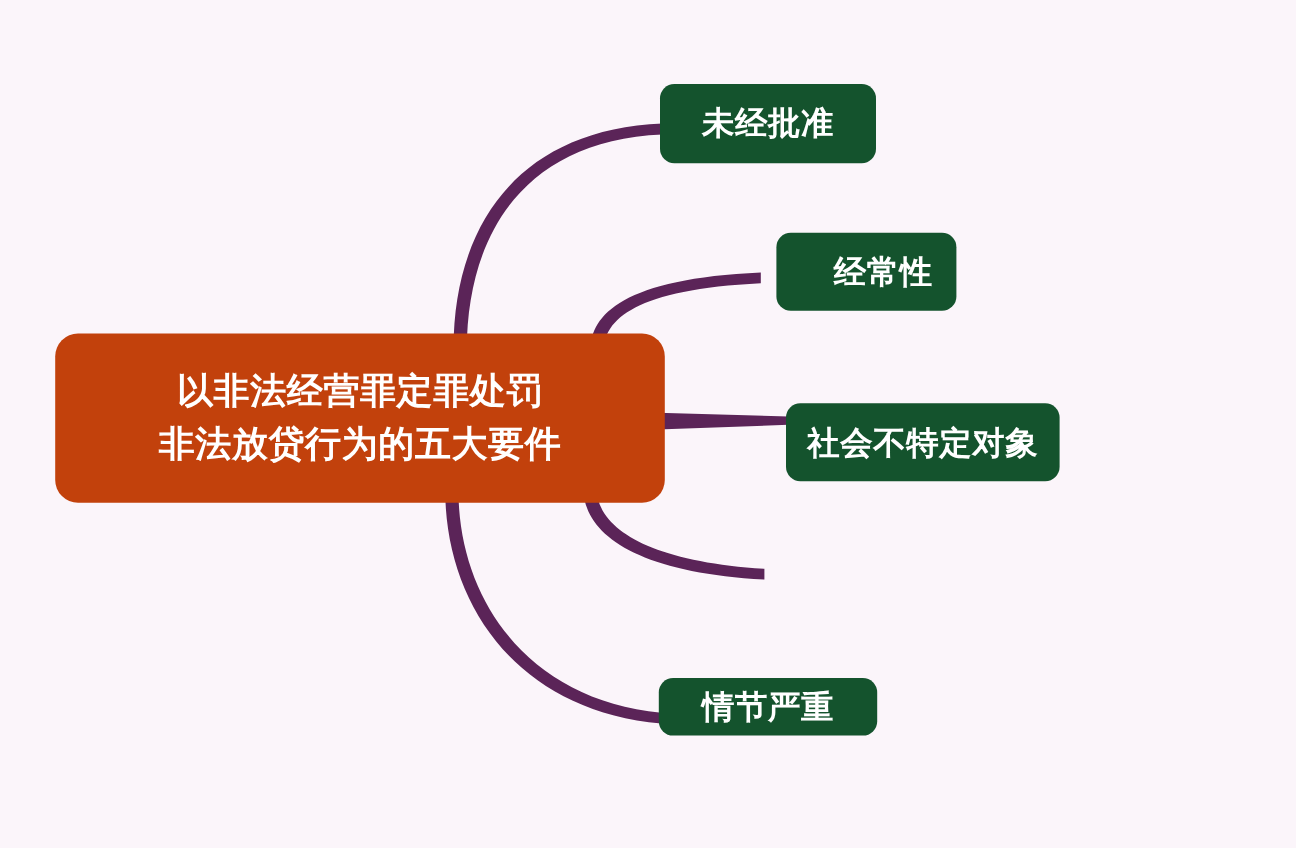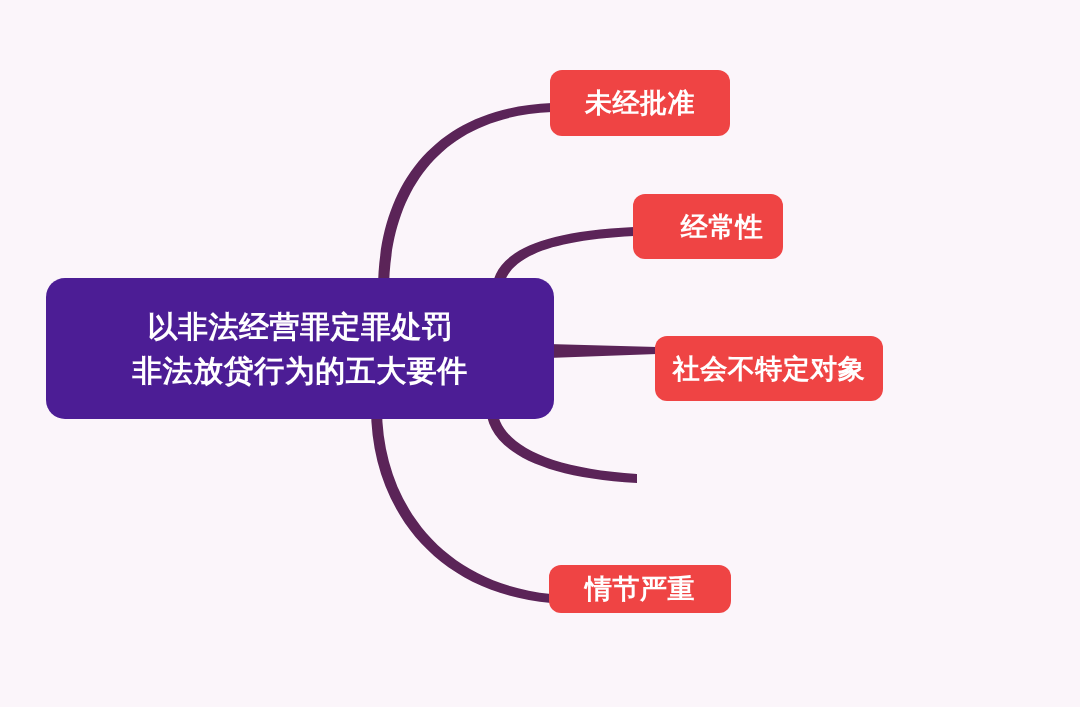--- a/index.html
+++ b/index.html
@@ -40,40 +40,40 @@
     color: #ffffff;
     text-align: center;
     white-space: pre-line;
   }
 
   .node-root {
     left: 46px;
     top: 278px;
     width: 508px;
     height: 141px;
-    background: #4c1d95;
+    background: #c2410c;
     border-radius: 19px;
     font-size: 30px;
     font-weight: bold;
     line-height: 1.45;
     letter-spacing: 0.5px;
     z-index: 3;
   }
 
   .node-branch {
-    background: #ef4444;
+    background: #14532d;
     border-radius: 12px;
     font-size: 27px;
     font-weight: bold;
     letter-spacing: 0.5px;
     z-index: 3;
   }
 
   .branch-0 { left: 550px; top: 70px;  width: 180px; height: 66px; }
-  .branch-1 { left: 633px; top: 194px; width: 150px; height: 65px; padding-left: 28px; }
+  .branch-1 { left: 647px; top: 194px; width: 150px; height: 65px; padding-left: 28px; }
   .branch-2 { left: 655px; top: 336px; width: 228px; height: 65px; }
   .branch-3 { left: 635px; top: 442px; width: 340px; height: 65px; }
   .branch-4 { left: 549px; top: 565px; width: 182px; height: 48px; }
 </style>
 </head>
 <body>
 
 <div id="mindmap-canvas">
 
   <svg class="connector-layer" viewBox="0 0 1080 707" xmlns="http://www.w3.org/2000/svg">

